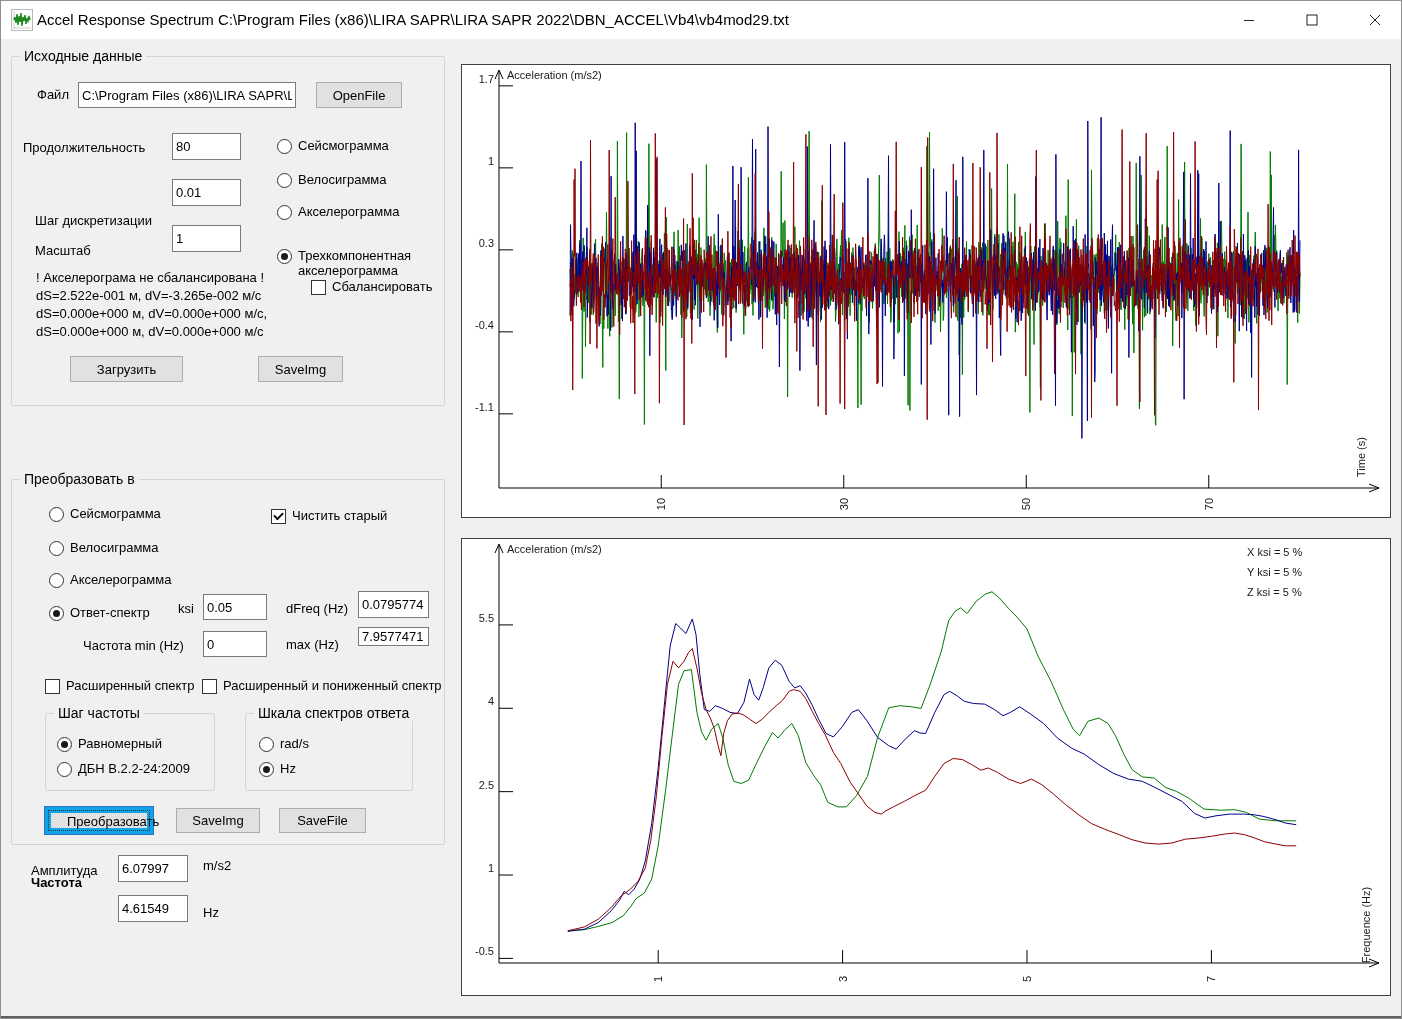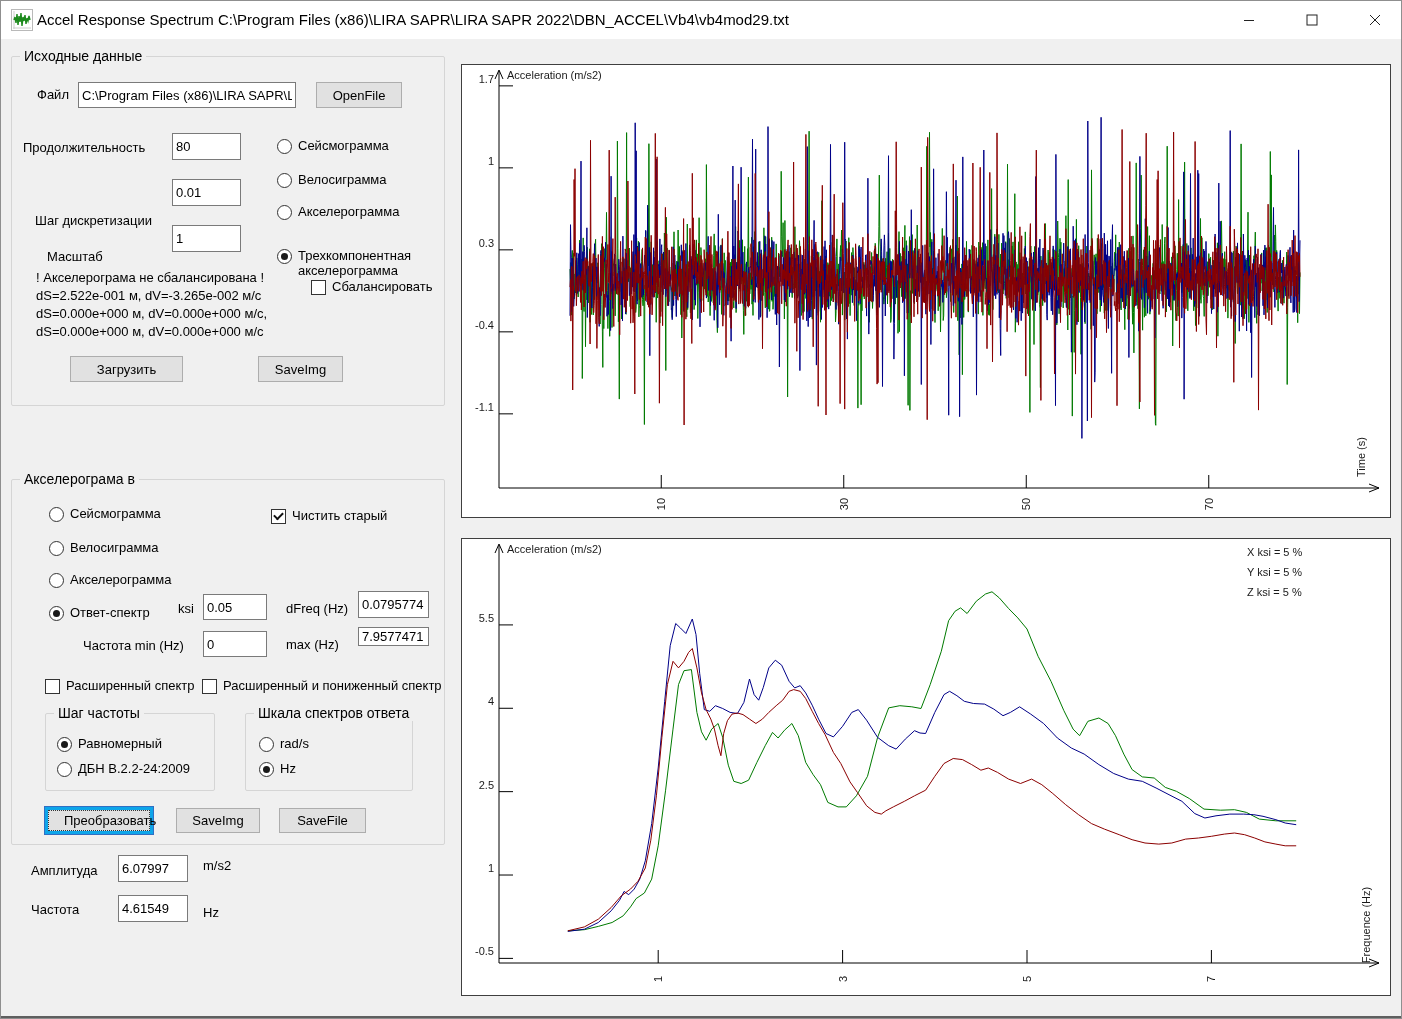--- a/index.html
+++ b/index.html
@@ -12,21 +12,21 @@
   .winbtn{position:absolute;top:0;width:46px;height:38px;display:flex;align-items:center;justify-content:center;}
   .client{position:absolute;left:0;top:38px;width:100%;height:979px;background:#f0f0f0;}
   .bottom-edge{position:absolute;left:0;bottom:0;width:100%;height:2px;background:#5f5f5f;}
   .grp{position:absolute;border:1px solid #d5d5d5;border-radius:2px;}
   .grp-title{position:absolute;top:-9px;left:8px;background:#f0f0f0;padding:0 4px;font-size:14px;white-space:nowrap;}
   .lbl{position:absolute;font-size:13px;white-space:nowrap;text-align:center;}
   .txt{position:absolute;border:1px solid #7a7a7a;background:#fff;font-family:"Liberation Sans",sans-serif;
        font-size:13px;padding:0 3px;box-sizing:border-box;}
   .btn{position:absolute;background:#e1e1e1;border:1px solid #adadad;font-family:"Liberation Sans",sans-serif;
        font-size:13px;box-sizing:border-box;}
-  .btn.focus{border:3px solid #0ea5e9;box-shadow:0 0 0 1px #2f6fc4;outline:1px dotted #333;outline-offset:-4px;padding-left:16px;}
+  .btn.focus{border:6px solid #0ea5e9;box-shadow:0 0 0 1px #2f6fc4;outline:1px dotted #333;outline-offset:-4px;padding-left:16px;}
   .radio,.check{position:absolute;display:flex;align-items:flex-start;font-size:13px;}
   .rb{width:13px;height:13px;border:1px solid #333;border-radius:50%;background:#fff;margin-right:6px;position:relative;flex:none;margin-top:1px;}
   .radio.on .rb::after{content:"";position:absolute;left:3px;top:3px;width:7px;height:7px;border-radius:50%;background:#1a1a1a;}
   .cb{width:13px;height:13px;border:1px solid #333;background:#fff;margin-right:6px;position:relative;flex:none;margin-top:1px;}
   .check.on .cb::after{content:"";position:absolute;left:2px;top:2px;width:7px;height:4px;
        border-left:2px solid #111;border-bottom:2px solid #111;transform:rotate(-45deg);}
   .panel{position:absolute;background:#fff;border:1px solid #3f3f3f;box-sizing:border-box;}
   svg text{font-family:"Liberation Sans",sans-serif;font-size:11px;fill:#1a1a1a;}
 </style>
 </head>
@@ -66,21 +66,21 @@
       <span class="grp-title">Исходные данные</span>
     </div>
     <div class="lbl" style="left:36px;top:48px;">Файл</div>
     <input class="txt" style="left: 77px; top: 43px; width: 218px; height: 26px;" value="C:\Program Files (x86)\LIRA SAPR\LIRA SAPR 2022\DBN_ACCEL\Vb4\vb4mod29.txt">
     <button class="btn" style="left:315px;top:43px;width:86px;height:26px;">OpenFile</button>
 
     <div class="lbl" style="left:22px;top:101px;">Продолжительность</div>
     <input class="txt" style="left: 171px; top: 94px; width: 69px; height: 27px;" value="80">
     <div class="lbl" style="left:34px;top:146px;margin-top:28px;">Шаг дискретизации</div>
     <input class="txt" style="left: 171px; top: 140px; width: 69px; height: 27px;" value="0.01">
-    <div class="lbl" style="left:34px;top:210px;margin-left:12px;">Масштаб</div>
+    <div class="lbl" style="left:34px;top:204px;">Масштаб</div>
     <input class="txt" style="left: 171px; top: 186px; width: 69px; height: 27px;" value="1">
 
     <div class="radio" style="left:276px;top:99px;">
       <span class="rb"></span>
       <span>Сейсмограмма</span>
     </div>
     <div class="radio" style="left:276px;top:133px;">
       <span class="rb"></span>
       <span>Велосиграмма</span>
     </div>
@@ -99,21 +99,21 @@
 
     <div class="lbl" style="left:35px;top:231px;">! Акселерограма не сбалансирована !</div>
     <div class="lbl" style="left:35px;top:249px;">dS=2.522e-001 м, dV=-3.265e-002 м/с</div>
     <div class="lbl" style="left:35px;top:267px;">dS=0.000e+000 м, dV=0.000e+000 м/с,</div>
     <div class="lbl" style="left:35px;top:285px;">dS=0.000e+000 м, dV=0.000e+000 м/с</div>
 
     <button class="btn" style="left:69px;top:317px;width:113px;height:26px;">Загрузить</button>
     <button class="btn" style="left:257px;top:317px;width:85px;height:26px;">SaveImg</button>
 
     <div class="grp" style="left:10px;top:440px;width:432px;height:364px;">
-      <span class="grp-title">Акселерограма в</span>
+      <span class="grp-title">Преобразовать в</span>
     </div>
     <div class="radio" style="left:48px;top:467px;">
       <span class="rb"></span>
       <span>Сейсмограмма</span>
     </div>
     <div class="radio" style="left:48px;top:501px;">
       <span class="rb"></span>
       <span>Велосиграмма</span>
     </div>
     <div class="radio" style="left:48px;top:533px;">
@@ -171,21 +171,21 @@
       <span>Hz</span>
     </div>
 
     <button class="btn focus" style="left:44px;top:768px;width:108px;height:27px;">Преобразовать</button>
     <button class="btn" style="left:175px;top:769px;width:84px;height:25px;">SaveImg</button>
     <button class="btn" style="left:278px;top:769px;width:87px;height:25px;">SaveFile</button>
 
     <div class="lbl" style="left:30px;top:824px;">Амплитуда</div>
     <input class="txt" style="left: 117px; top: 816px; width: 70px; height: 27px;" value="6.07997">
     <div class="lbl" style="left:202px;top:819px;">m/s2</div>
-    <div class="lbl" style="left:30px;top:863px;">Частота</div>
+    <div class="lbl" style="left:30px;top:836px;font-weight:bold;">Частота</div>
     <input class="txt" style="left: 117px; top: 856px; width: 70px; height: 27px;" value="4.61549">
     <div class="lbl" style="left:202px;top:866px;">Hz</div>
 
     <div class="panel" style="left:460px;top:25px;width:930px;height:454px;">
       <svg id="chart-accelerogram" width="928" height="452">
           <line x1="37" y1="6" x2="37" y2="423" stroke="#000" stroke-width="1"></line>
           <polyline points="33,14 37,5 41,14" fill="none" stroke="#000" stroke-width="1"></polyline>
           <line x1="37" y1="423" x2="917" y2="423" stroke="#000" stroke-width="1"></line>
           <polyline points="907,419 917,423 907,427" fill="none" stroke="#000" stroke-width="1"></polyline>
           <line x1="37" y1="20.861999999999995" x2="51" y2="20.861999999999995" stroke="#000" stroke-width="1"></line>

